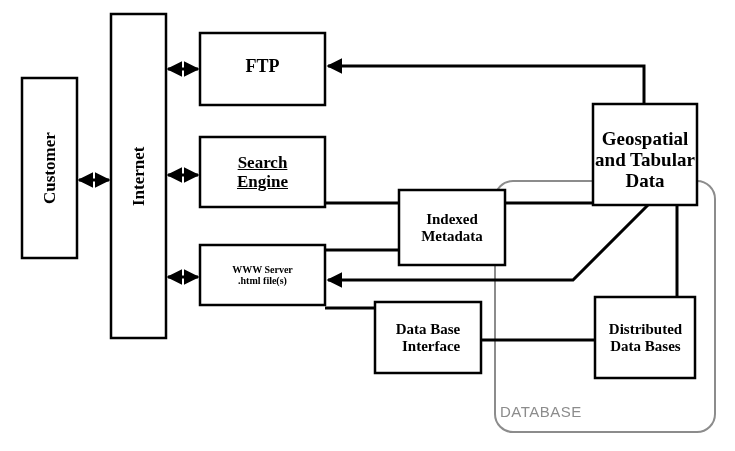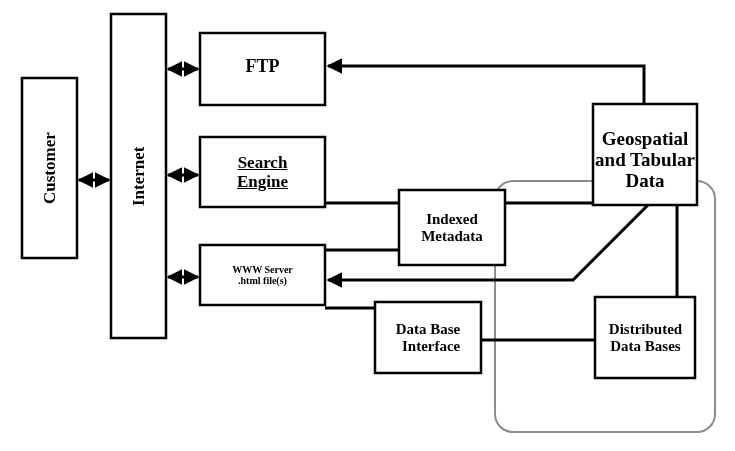--- a/index.html
+++ b/index.html
@@ -108,14 +108,15 @@
 Metadata</div>
       <div class="node-label" style="left: 375px; top: 302px; width: 106px; height: 71px; font-size: 15px; text-align: right;">Data Base
 Interface</div>
       <div class="node-label" style="left: 593px; top: 104px; width: 104px; height: 111px; font-size: 19px;">Geospatial
 and Tabular
 Data</div>
       <div class="node-label" style="left: 595px; top: 297px; width: 101px; height: 81px; font-size: 15px;">Distributed
 Data Bases</div>
     </div>
 
+  <div class="group-label" id="group-label" style="left: 500px; top: 403px; font-size: 15px; color: rgb(140, 140, 140);">DATABASE</div>
 
 </div>
 
 </body></html>

